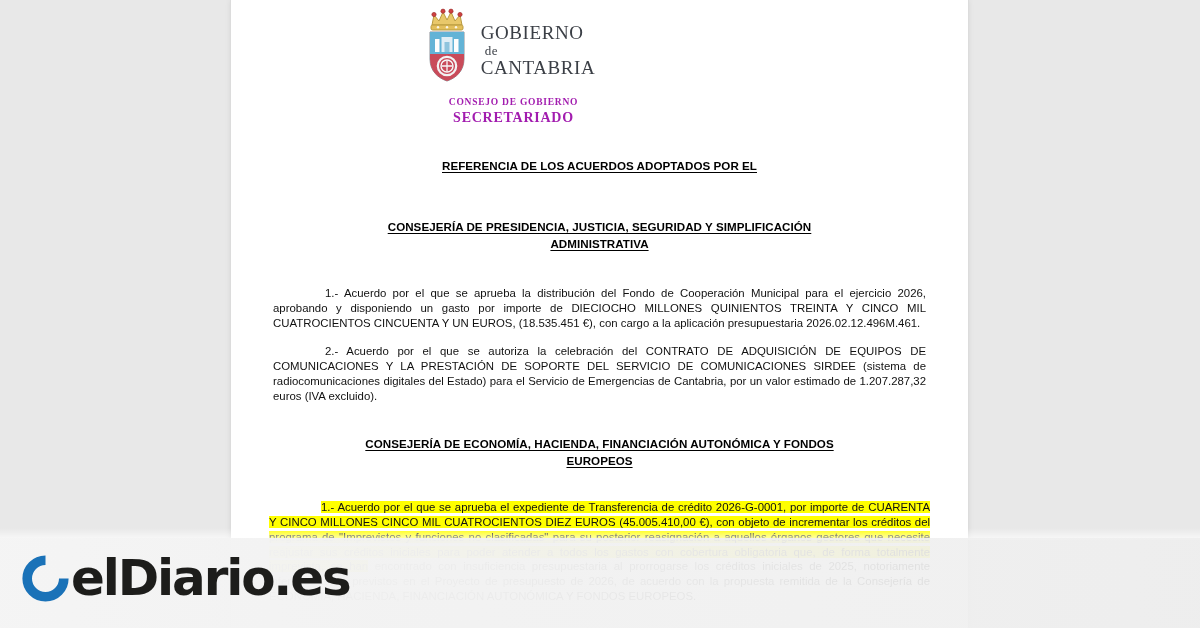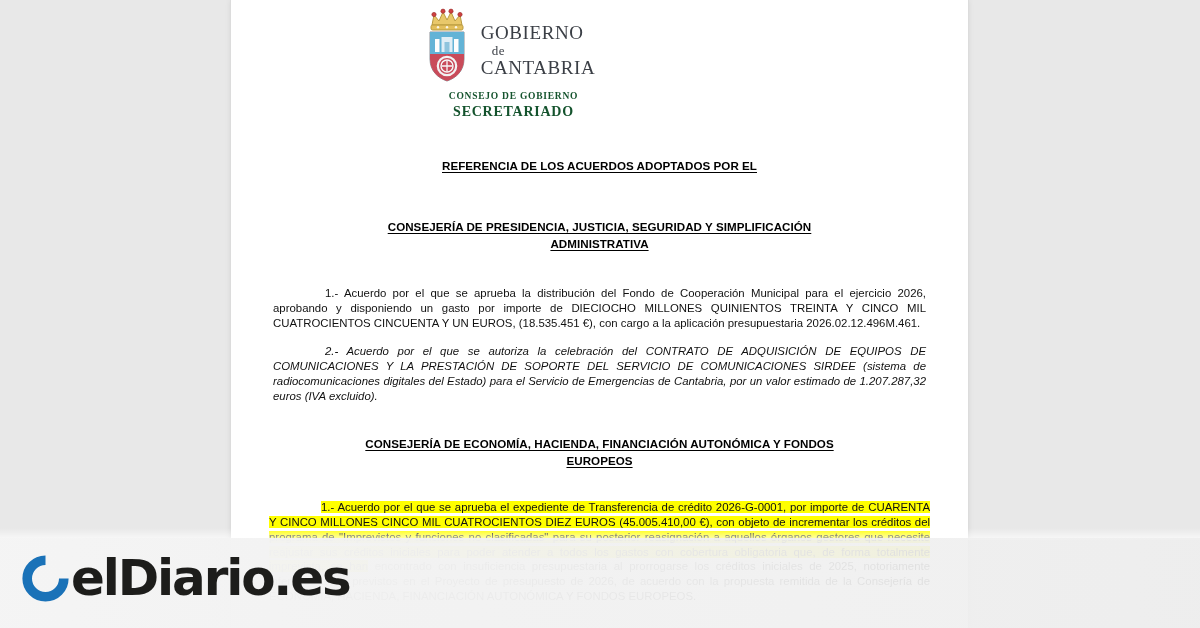--- a/index.html
+++ b/index.html
@@ -27,27 +27,27 @@
   .lh-inner{display:inline-block;position:relative;text-align:left;margin-left:-34px;}
   .crest-row{display:flex;align-items:flex-start;gap:9px;}
 
   .crest{width:50px;height:78px;position:relative;flex:0 0 auto;}
   .gob-words{padding-top:17px;}
   .gob-words div{
     font-family:"Liberation Serif", serif;
     color:#3b3f46;letter-spacing:.6px;line-height:1.0;
   }
   .gw1{font-size:19px;}
-  .gw2{font-size:13px;margin:2px 0 1px 11px;}
+  .gw2{font-size:13px;margin:2px 0 1px 4px;}
   .gw3{font-size:19px;}
 
   .lh-sub{
-    text-align:center;margin-top:7px;margin-left:10px;
+    text-align:center;margin-top:13px;margin-left:10px;
     font-family:"Liberation Serif", serif;
-    color:#14532d;font-weight:bold;line-height:1.25;
+    color:#a21caf;font-weight:bold;line-height:1.25;
   }
   .lh-sub .s1{font-size:9.5px;letter-spacing:.75px;}
   .lh-sub .s2{font-size:14px;letter-spacing:.75px;}
   .doc-flow{position:absolute;left:38px;top:150px;width:661px;}
 
   h1.title,h2.section{
     text-align:center;font-weight:bold;margin:8px;
     font-size:11.6px;line-height:1.45;letter-spacing:.05px;color:#000;
   }
   h1.title span,h2.section span{
@@ -56,21 +56,21 @@
   h1.title{margin-bottom:0;}
   .gap-a{height:36px;}
   .gap-b{height:22px;}
   .gap-c{height:20px;}
   .gap-d{height:22px;}
 
   p.para{
     margin:4px;text-align:justify;text-indent:52px;
     line-height:1.31;font-size:11.4px;color:#111;
   }
-  p.para + p.para{margin-top:13px;font-style:italic;}
+  p.para + p.para{margin-top:13px;}
 
   
   .hl-block{position:relative;}
   .hl-block p{
     margin:0;text-align:justify;text-indent:52px;
     line-height:1.315;font-size:11.4px;color:#111;
   }
   .hl-block .hl{
     background:#ffff00;
     box-decoration-break:clone;-webkit-box-decoration-break:clone;

